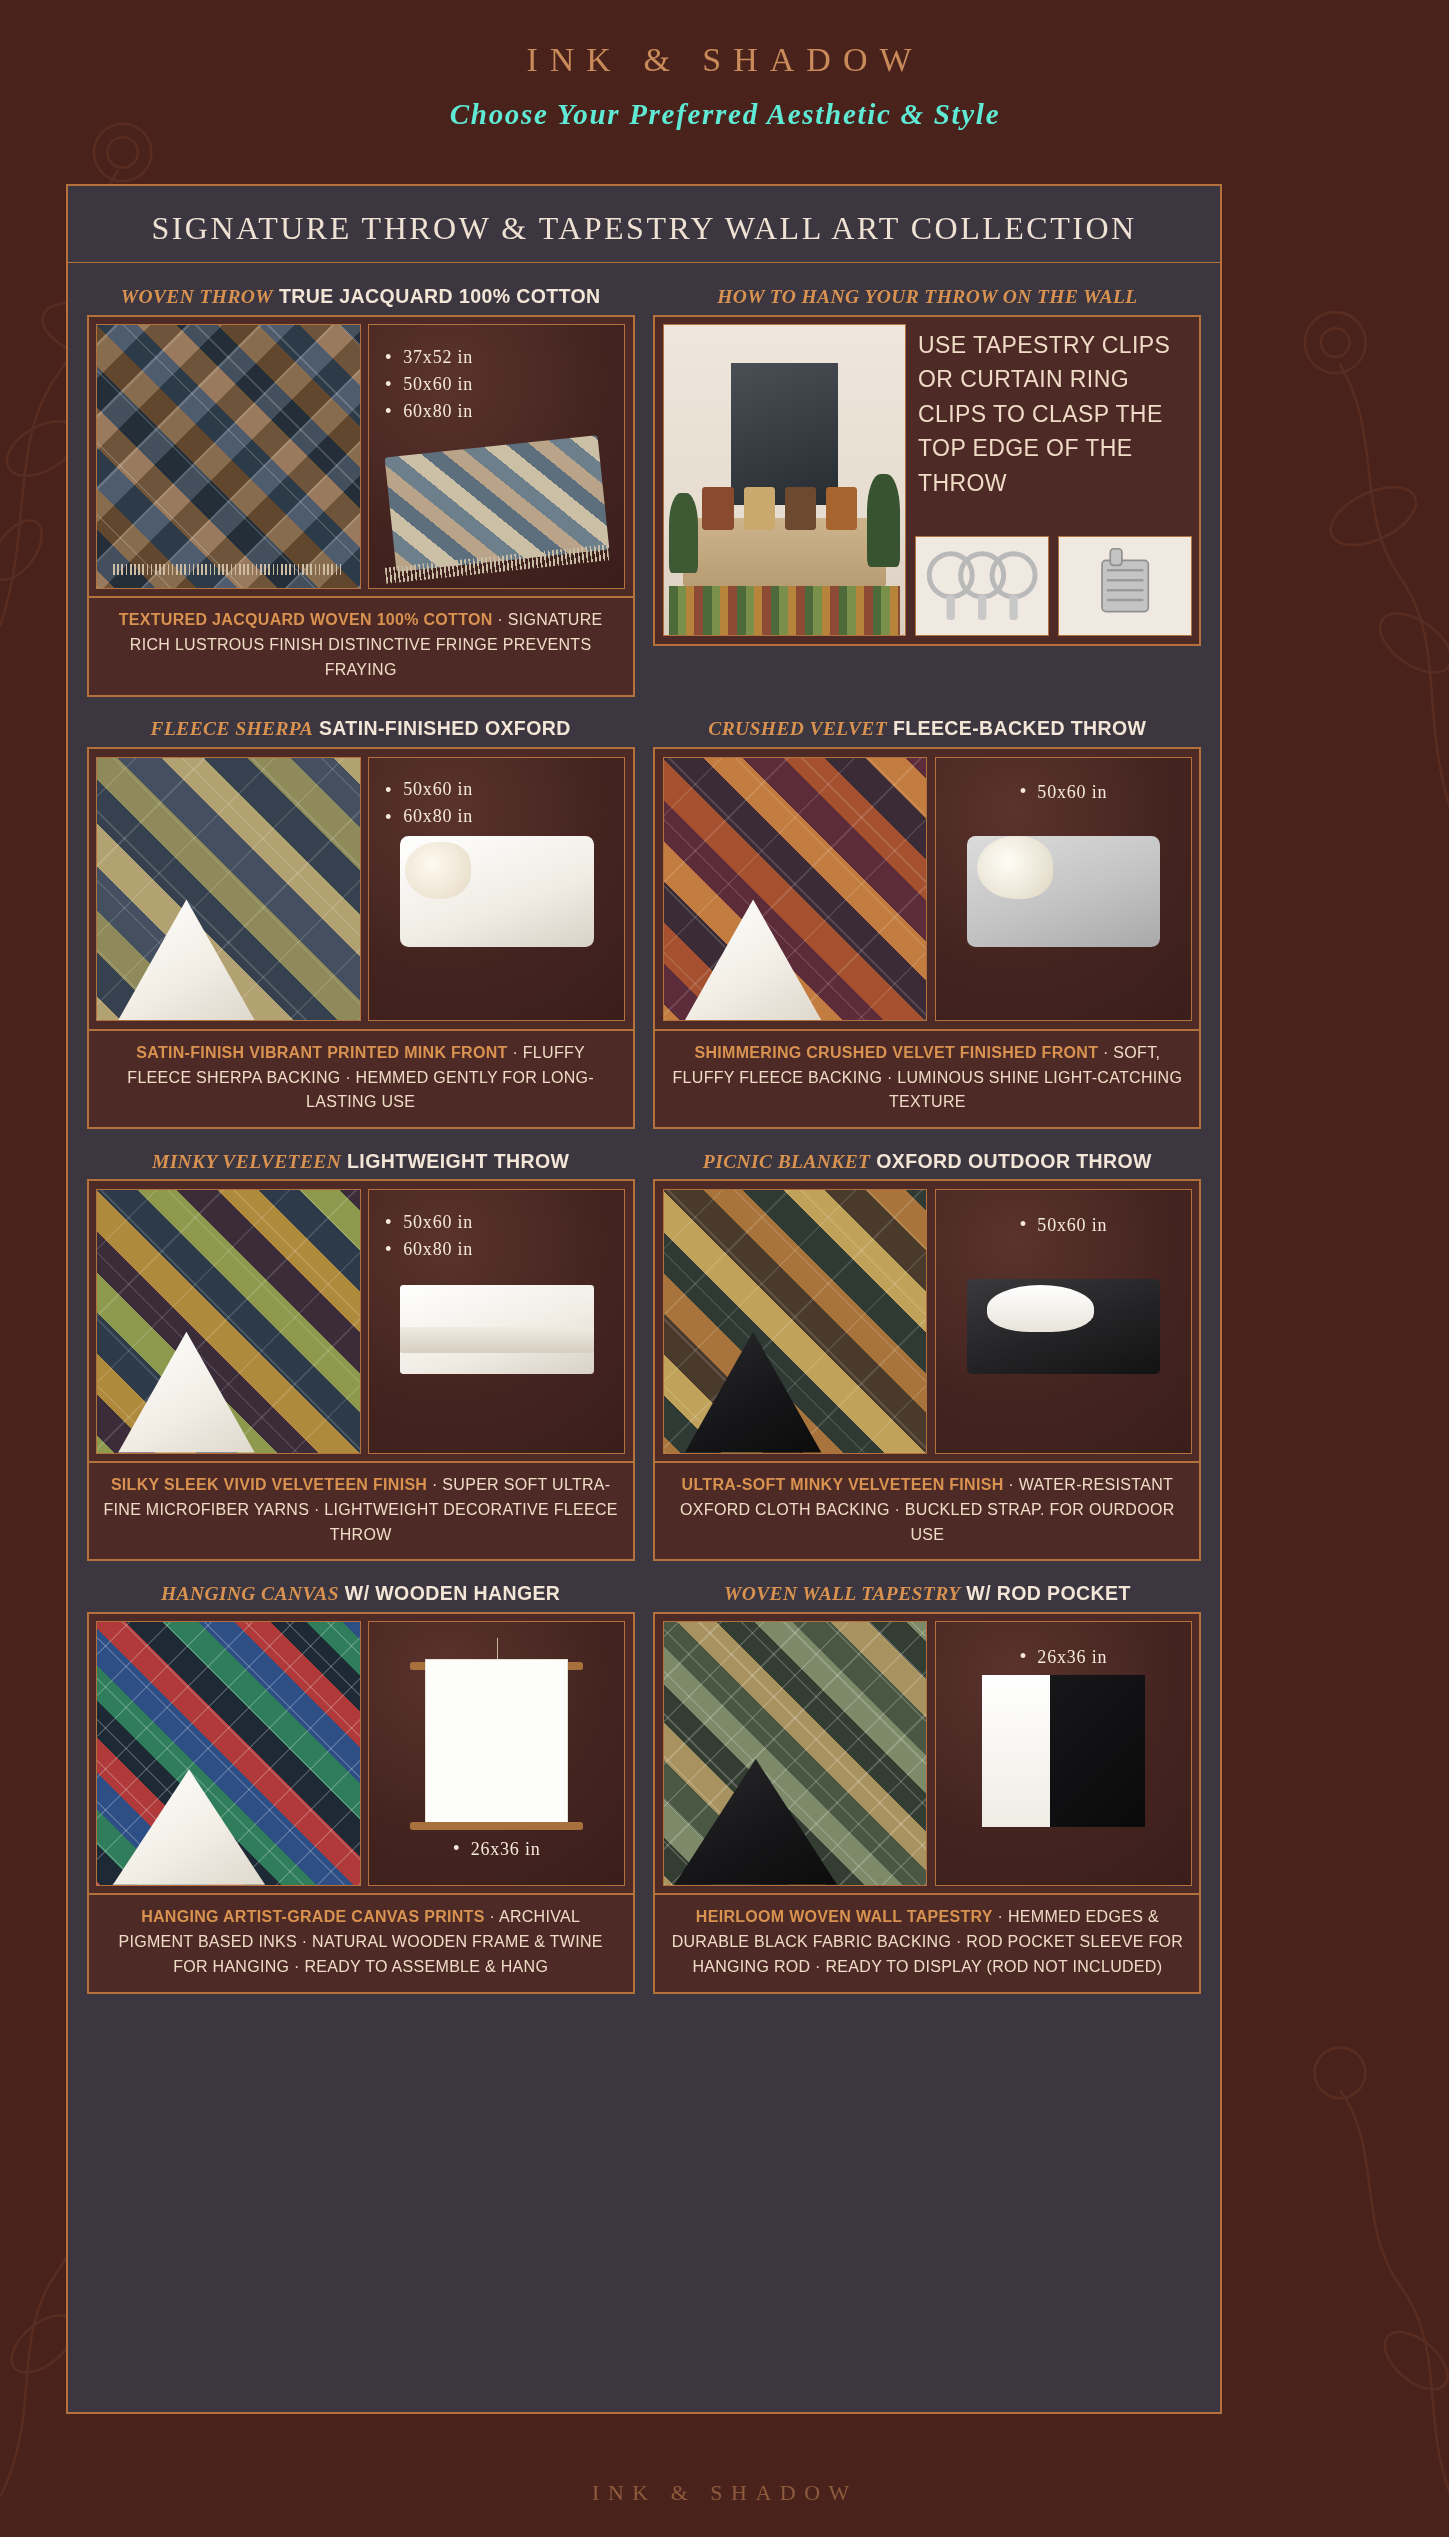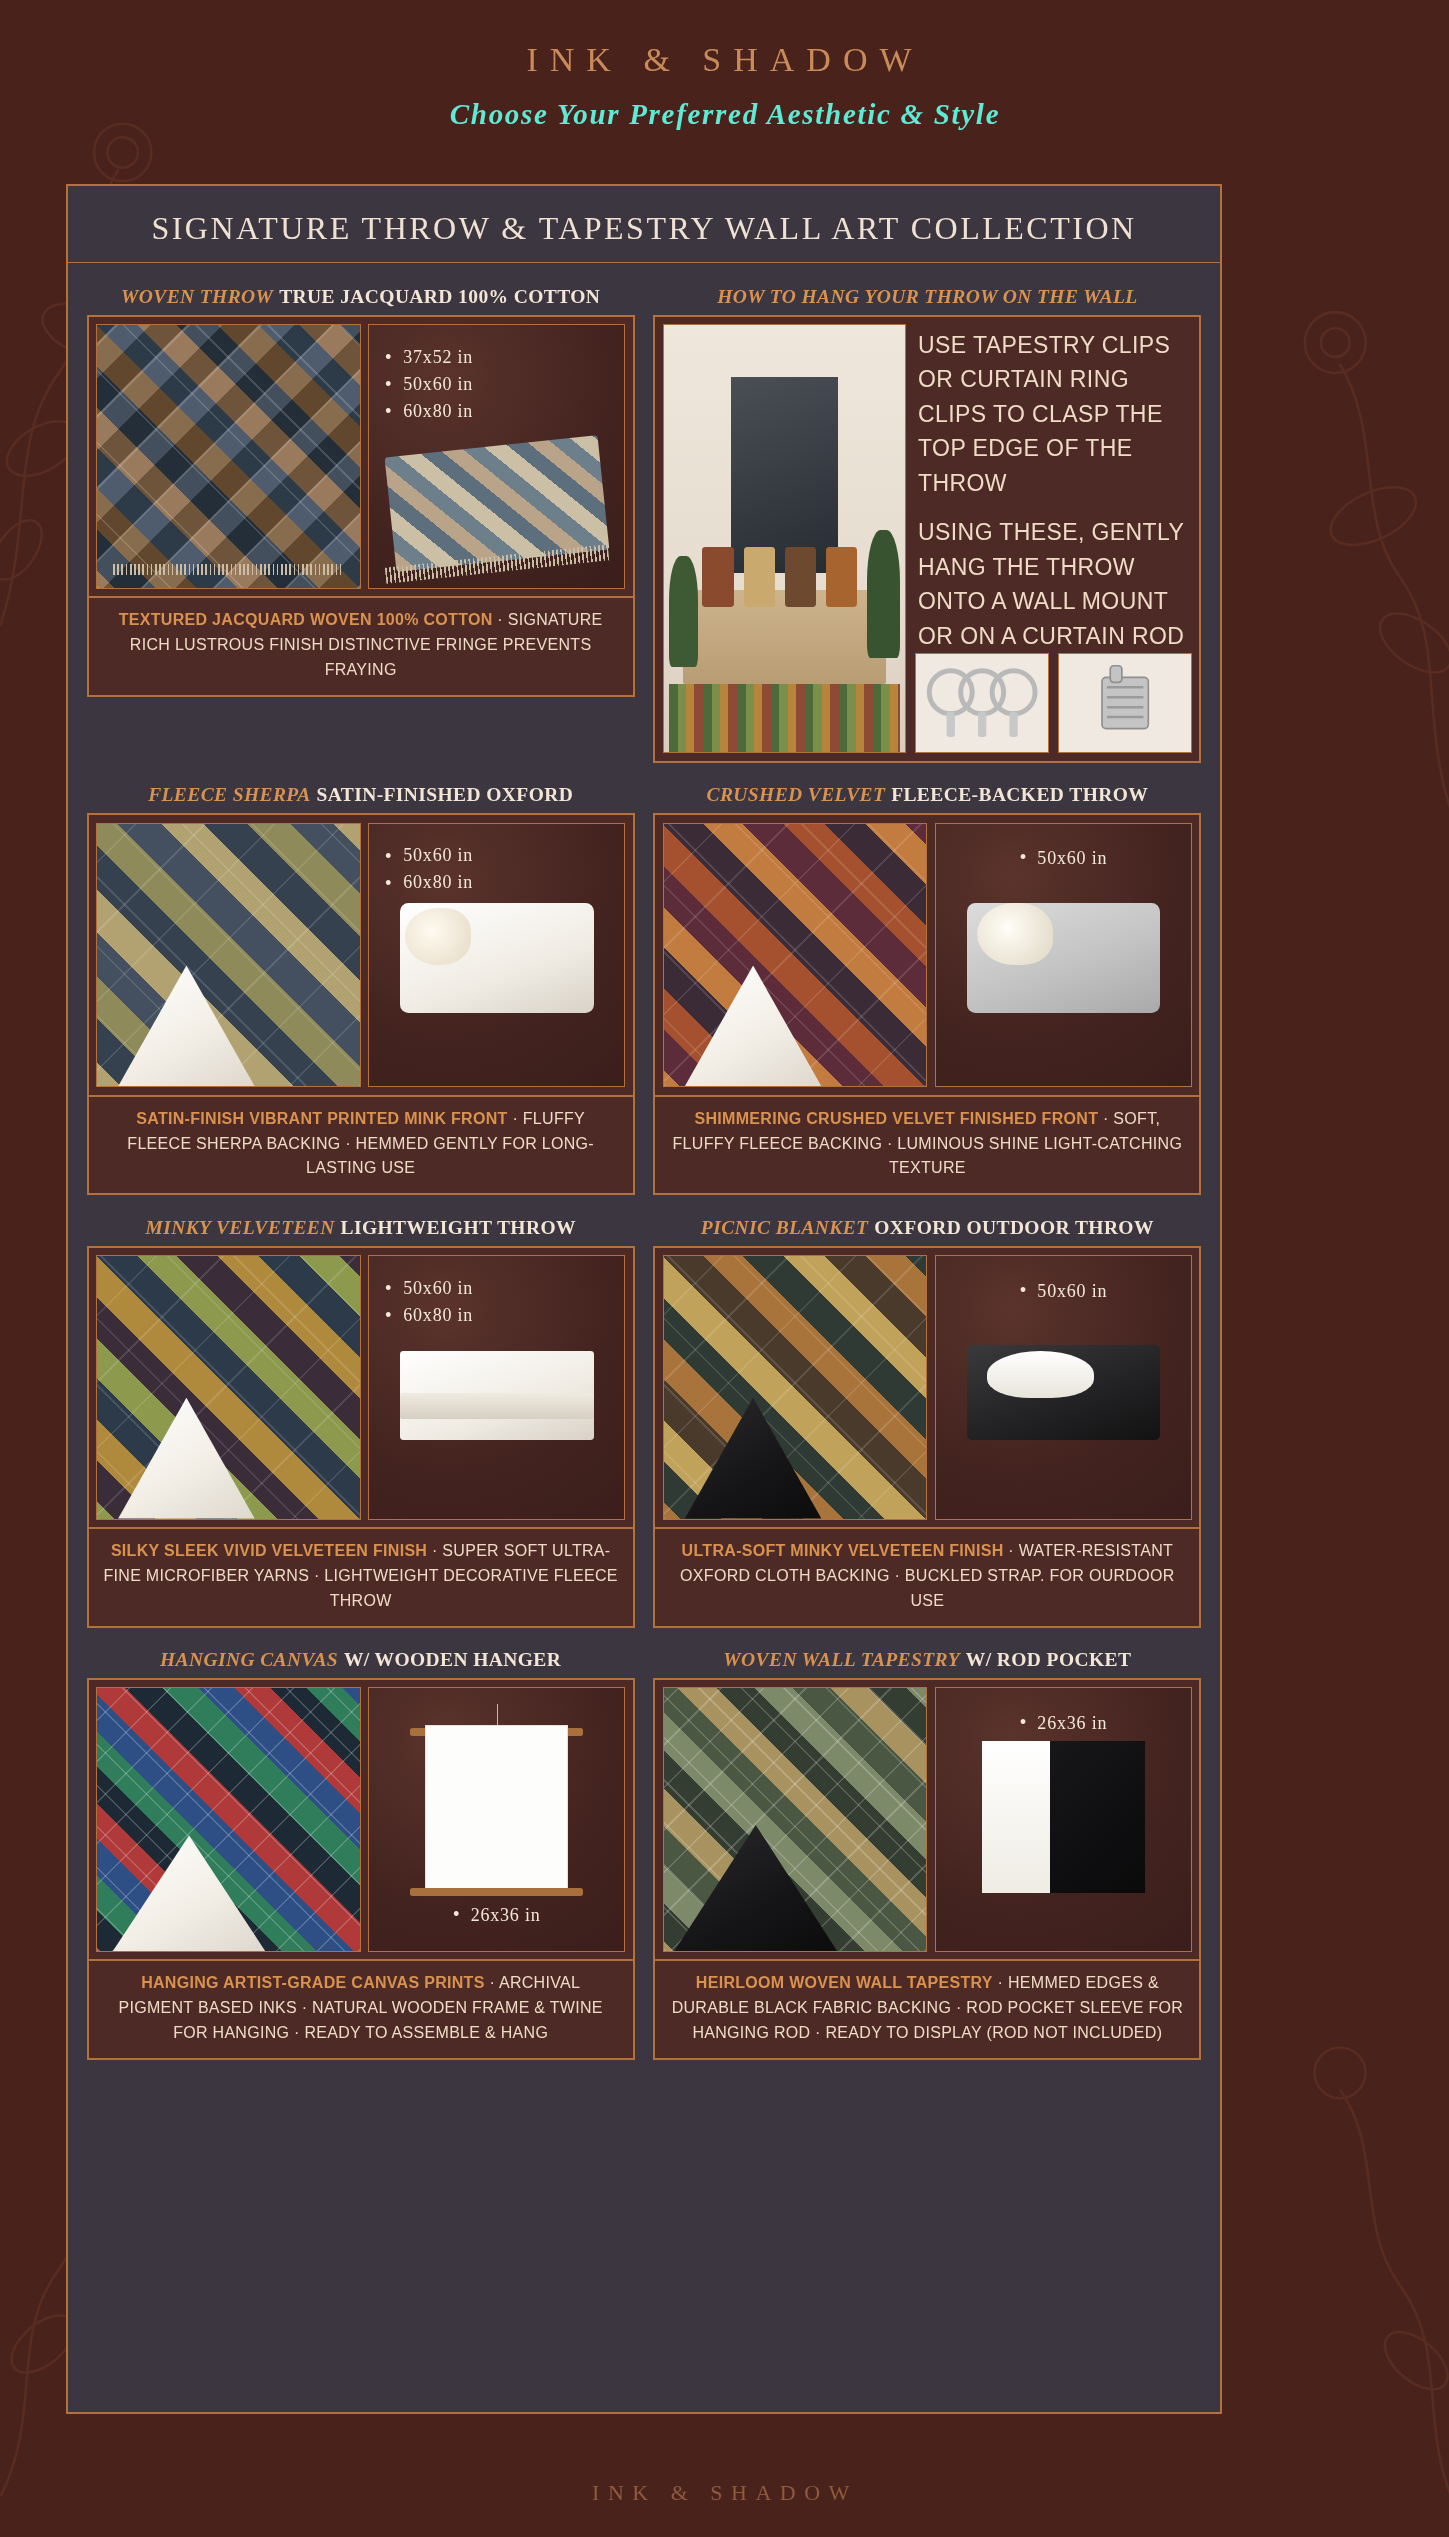--- a/index.html
+++ b/index.html
@@ -69,21 +69,21 @@
     letter-spacing: 0.4px;
   }
   .card-head .em {
     color: #d9924f;
     font-family: "Liberation Serif", serif;
     font-style: italic;
     font-weight: 700;
   }
   .card-head .pl {
     color: #f3e6d6;
-    font-family: Liberation Serif, serif;
+    font-family: Liberation Sans, sans-serif;
     font-weight: 700;
   }
 
   .card-body {
     border: 2.5px solid #b4713b;
     background: #4d2a26;
     padding: 7.6px;
     display: flex;
     gap: 7.6px;
   }
@@ -289,21 +289,20 @@
             <div class="pillow" style="left:33%;background:#caa96f"></div>
             <div class="pillow" style="left:50%;background:#6d4a2f"></div>
             <div class="pillow" style="left:67%;background:#a8642f"></div>
             <div class="rug"></div>
             <div style="position:absolute;left:2%;bottom:20%;width:12%;height:26%;background:#3d5a34;border-radius:40% 40% 10% 10%"></div>
             <div style="position:absolute;right:2%;bottom:22%;width:14%;height:30%;background:#37532f;border-radius:40% 40% 10% 10%"></div>
           </div>
           <div class="hang-right">
             <div class="hang-text">
               <p>USE TAPESTRY CLIPS OR CURTAIN RING CLIPS TO CLASP THE TOP EDGE OF THE THROW</p>
-              <p>USING THESE, GENTLY HANG THE THROW ONTO A WALL MOUNT OR ON A CURTAIN ROD</p>
             </div>
             <div class="hang-icons">
               <div class="ic">
                 <svg width="100%" height="100%" viewBox="0 0 160 110">
                   <g fill="none" stroke="#b9b9b9" stroke-width="6">
                     <circle cx="42" cy="42" r="26"></circle>
                       <circle cx="80" cy="42" r="26"></circle>
                       <circle cx="118" cy="42" r="26"></circle>
                   </g>
                   <g fill="#c8c8c8">

